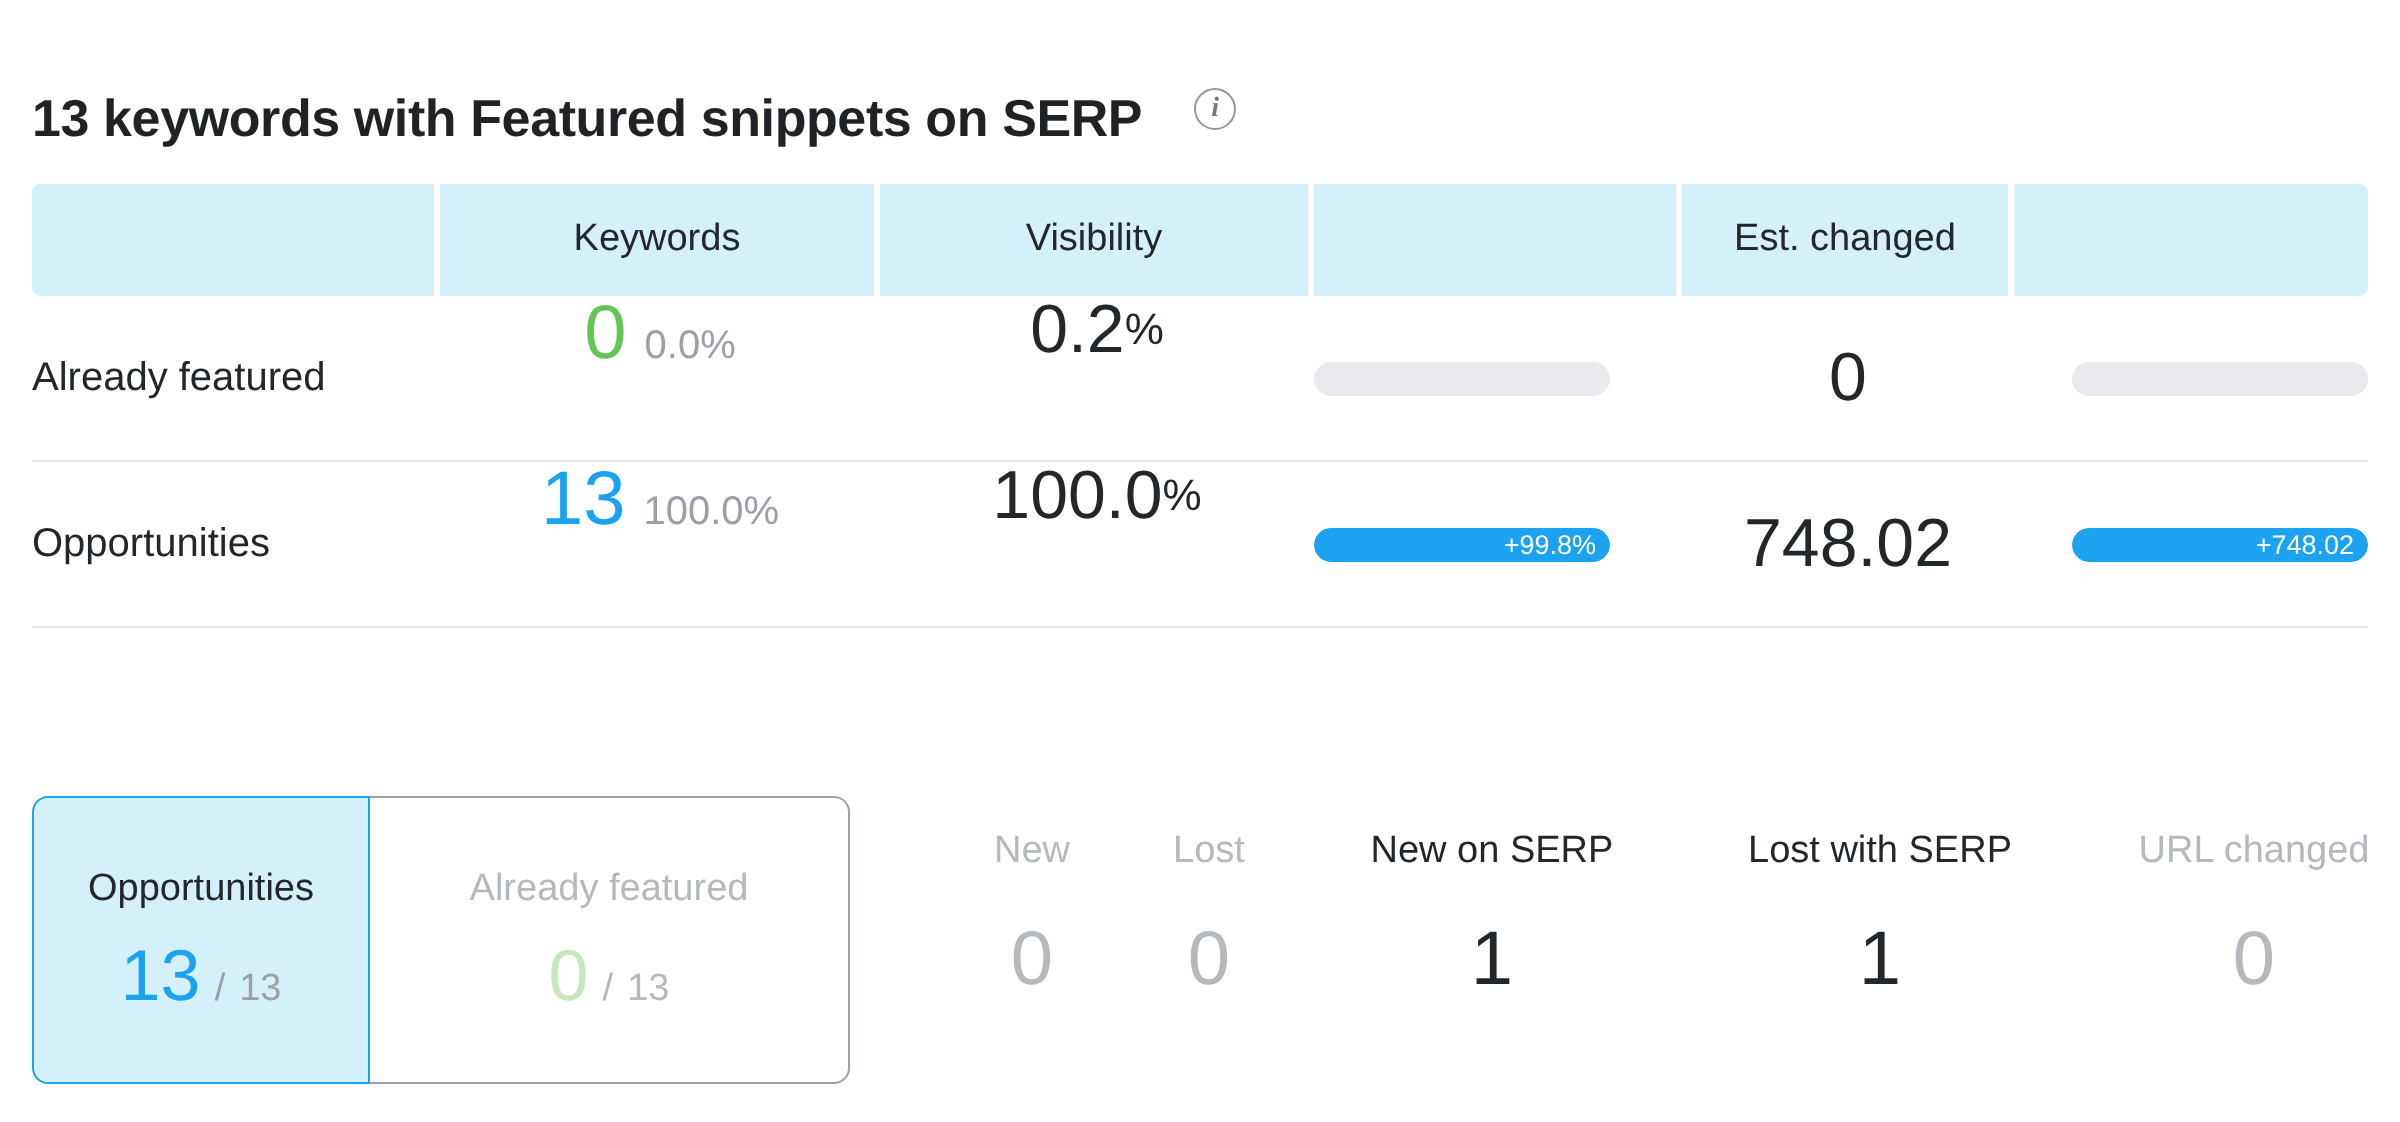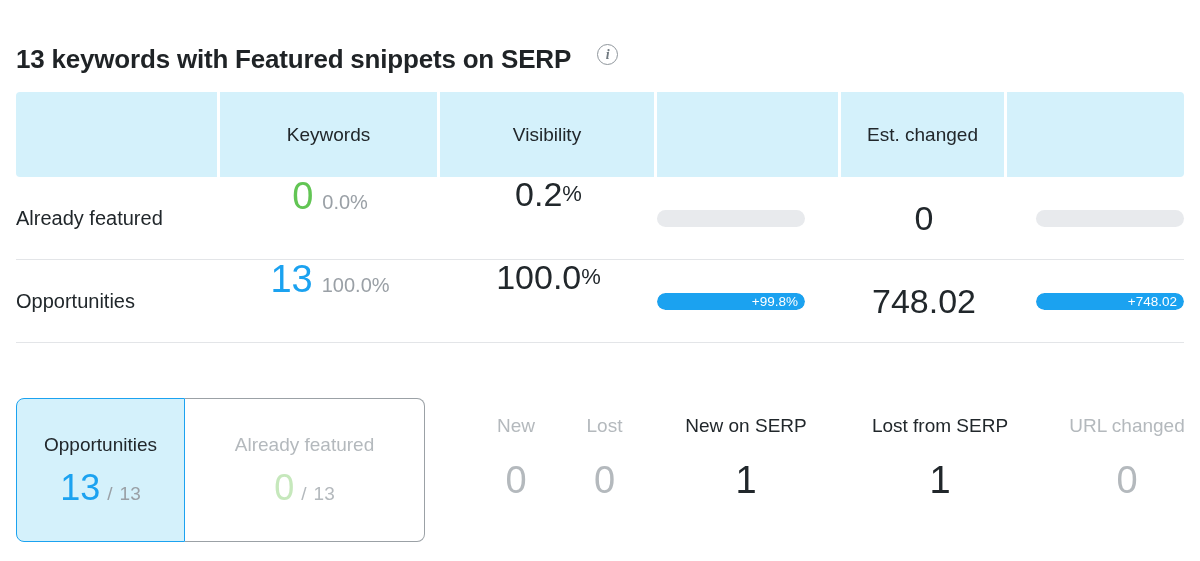--- a/index.html
+++ b/index.html
@@ -44,21 +44,21 @@
     font-style: italic;
     font-size: 14px;
     font-weight: bold;
     line-height: 1;
     flex: none;
   }
 
   
   .table { position: absolute; left: 16px; top: 92px; width: 1168px; }
 
-  .thead { display: flex; height: 85px; }
+  .thead { display: flex; height: 56px; }
   .th {
     background: #d4f1fb;
     display: flex;
     align-items: center;
     justify-content: center;
     font-size: 19px;
     color: #21272b;
     border-right: 3px solid #ffffff;
   }
   .th:last-child { border-right: none; }
@@ -299,21 +299,21 @@
     </div>
     <div class="stat off" style="width:89px">
       <div class="stat-label">Lost</div>
       <div class="stat-value">0</div>
     </div>
     <div class="stat on" style="width:194px">
       <div class="stat-label">New on SERP</div>
       <div class="stat-value">1</div>
     </div>
     <div class="stat on" style="width:194px">
-      <div class="stat-label">Lost from SERP</div>
+      <div class="stat-label">Lost with SERP</div>
       <div class="stat-value">1</div>
     </div>
     <div class="stat off" style="width:180px">
       <div class="stat-label">URL changed</div>
       <div class="stat-value">0</div>
     </div>
   </div>
 
 </div>
 

